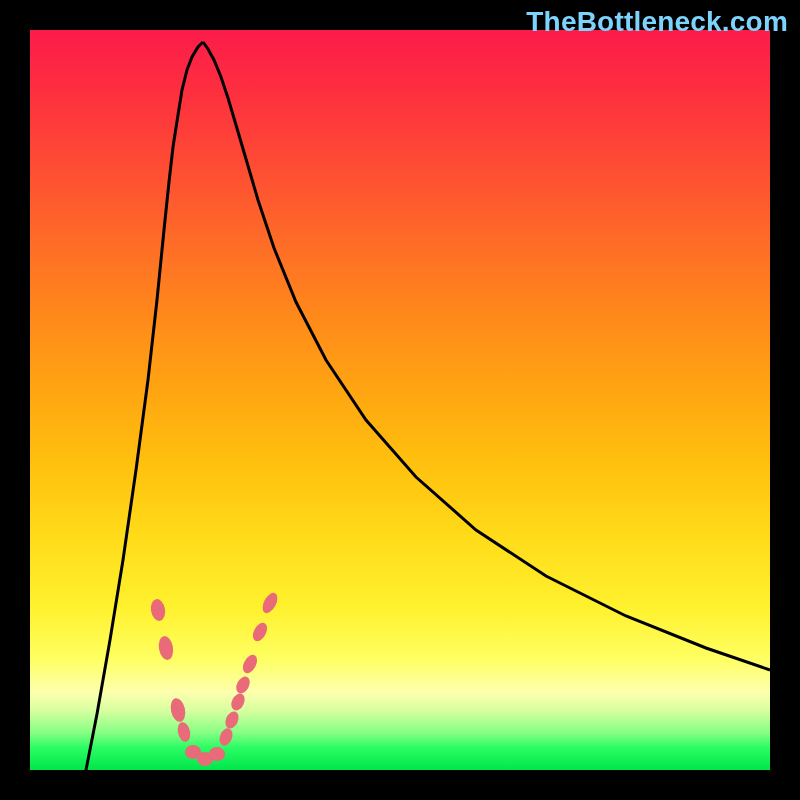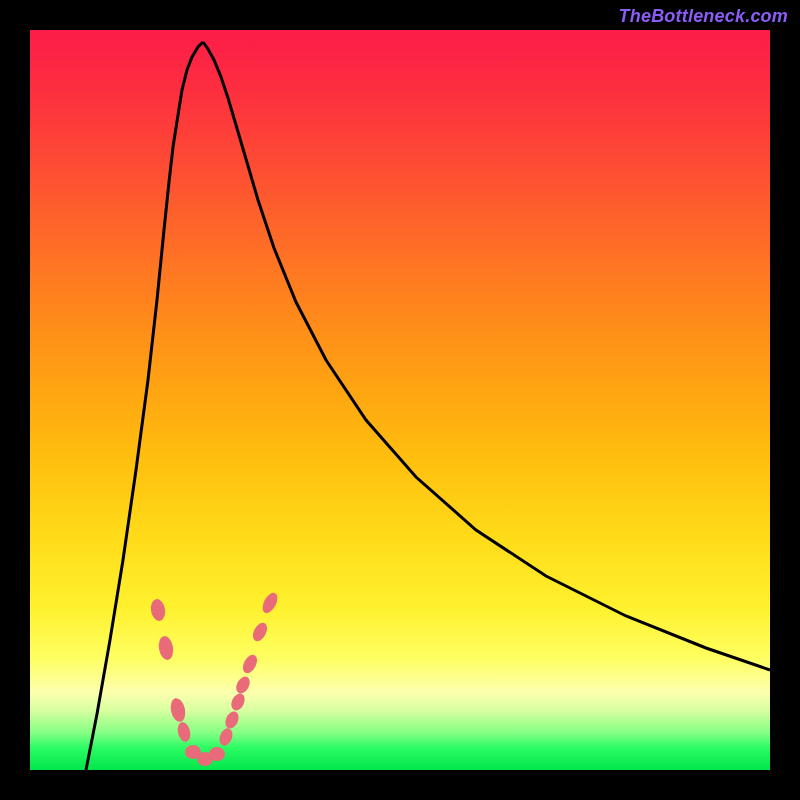--- a/index.html
+++ b/index.html
@@ -48,26 +48,25 @@
     left: 0;
     top: 0;
     width: 740px;
     height: 740px;
     overflow: visible;
   }
   .watermark {
     position: absolute;
     top: 6px;
     right: 12px;
-    color: #8b5cf6;
-    font-size: 18px;
+    color: #7dd3fc;
+    font-size: 28px;
     font-weight: 600;
     letter-spacing: 0.2px;
     user-select: none;
-    font-style: italic;
   }
 </style>
 </head>
 <body>
 
 <div class="frame">
   <div class="plot">
     <svg viewBox="0 0 740 740">
       <path id="curve-left" fill="none" stroke="#000000" stroke-width="3" d="M56.0 740.0 L67.0 684.0 L80.0 610.0 L93.0 530.0 L106.0 440.0 L118.0 350.0 L127.0 270.0 L134.0 200.0 L139.0 152.0 L143.0 117.0 L148.0 85.0 L152.0 60.0 L157.0 40.0 L162.0 27.0 L168.0 17.0 L173.0 12.0"></path>
       <path id="curve-right" fill="none" stroke="#000000" stroke-width="3" d="M173.0 12.0 L178.0 19.0 L184.0 30.0 L191.0 47.0 L198.0 68.0 L206.0 95.0 L216.0 129.0 L228.0 170.0 L244.0 218.0 L266.0 272.0 L296.0 330.0 L336.0 390.0 L386.0 447.0 L446.0 500.0 L516.0 546.0 L596.0 586.0 L676.0 618.0 L740.0 640.0"></path>

